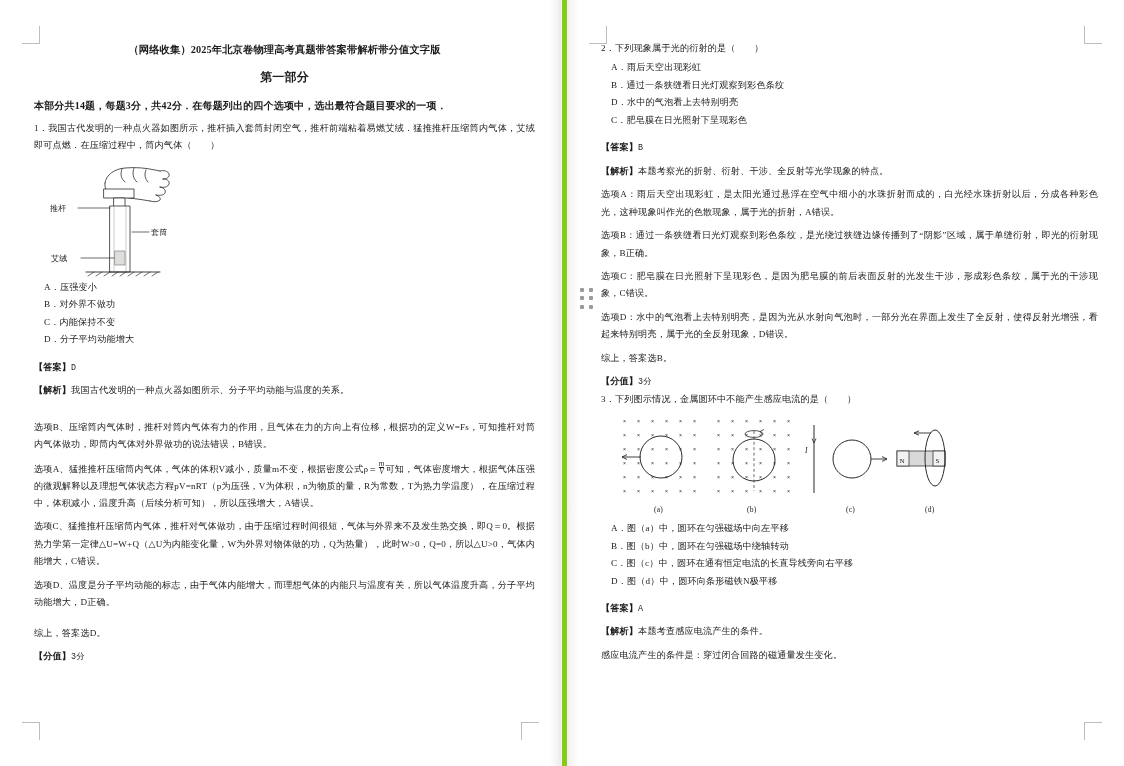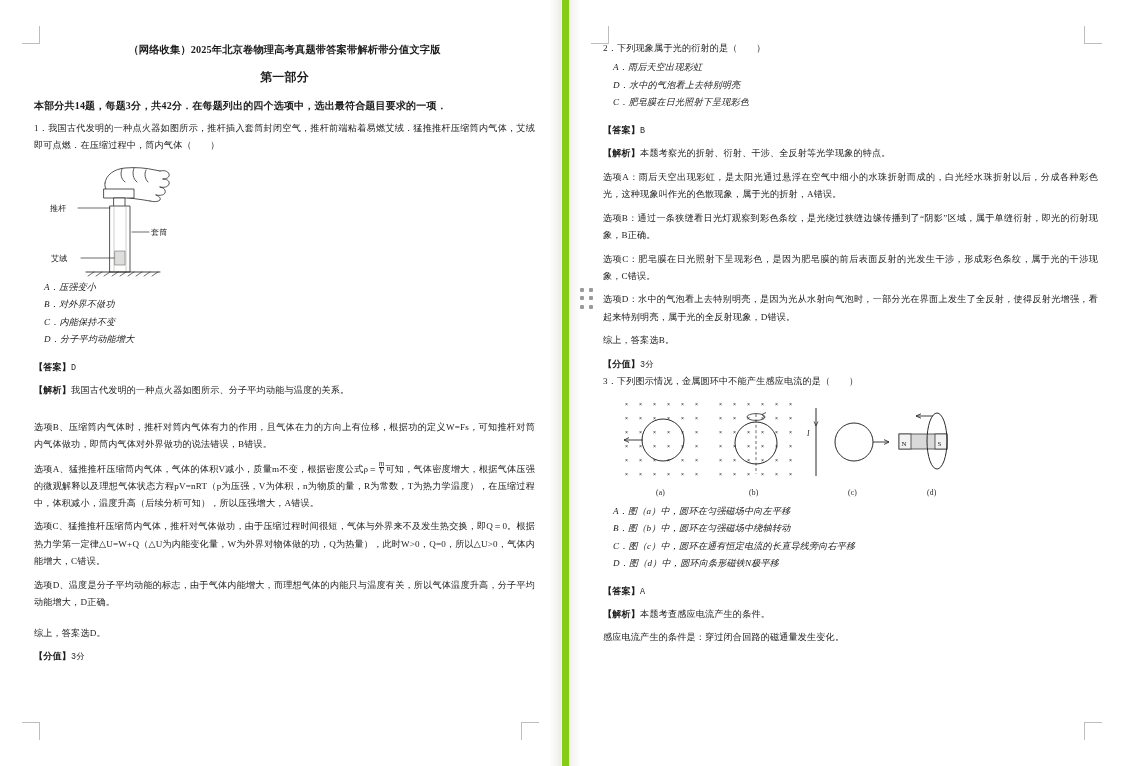--- a/index.html
+++ b/index.html
@@ -24,21 +24,21 @@
   }
   .page {
     position: relative;
     width: 562px;
     height: 766px;
     background: #ffffff;
     box-sizing: border-box;
     overflow: hidden;
   }
   .page.left  { border-right: 1px solid #e6e6e6; }
-  .page.right { border-left: 7px solid #84cc16; box-shadow: -1px 0 0 #f2f2f2; }
+  .page.right { border-left: 5px solid #84cc16; box-shadow: -1px 0 0 #f2f2f2; }
 
   
   .seam {
     position: absolute;
     top: 0; bottom: 0;
     width: 12px;
     pointer-events: none;
   }
   .seam.l { right: 0; background: linear-gradient(to right,#ffffff 0%,#f4f3f1 70%,#eceae7 100%); }
   .seam.r { left: 0;  background: linear-gradient(to left, #ffffff 0%,#f6f5f3 70%,#efedea 100%); }
@@ -80,21 +80,21 @@
     font-weight: bold;
     font-size: 12px;
     margin-bottom: 7px;
   }
   .lead {
     font-weight: bold;
     font-size: 10px;
     margin-bottom: 5px;
   }
   .q-stem   { margin-bottom: 2px; text-align: justify; }
-  .opt      { margin-left: 10px; font-style: italic; }
+  .opt      { margin-left: 10px; }
   .ans      { margin-top: 10px; }
   .para     { text-align: justify; margin-top: 6px; }
   .spacer-s { height: 7px; }
   .spacer-m { height: 13px; }
   .bracket  { font-weight: bold; }
   .latin    { font-family: "Liberation Mono", "DejaVu Sans Mono", monospace; font-size: 8.4px; }
 
   .frac {
     display: inline-block;
     vertical-align: -0.45em;
@@ -258,20 +258,21 @@
       </div>
     <div class="crop br">
         <i class="h"></i>
         <i class="v"></i>
       </div>
 
     <div class="content">
 
       <div class="q-stem">2．下列现象属于光的衍射的是（　　）</div>
       <div class="opt">A．雨后天空出现彩虹</div>
+      <div class="opt">B．通过一条狭缝看日光灯观察到彩色条纹</div>
       <div class="opt">D．水中的气泡看上去特别明亮</div>
       <div class="opt">C．肥皂膜在日光照射下呈现彩色</div>
 
       <div class="ans"><span class="bracket">【答案】</span><span class="latin">B</span></div>
 
       <div class="para"><span class="bracket">【解析】</span><span>本题考察光的折射、衍射、干涉、全反射等光学现象的特点。</span></div>
 
       <div class="para">选项A：雨后天空出现彩虹，是太阳光通过悬浮在空气中细小的水珠折射而成的，白光经水珠折射以后，分成各种彩色光，这种现象叫作光的色散现象，属于光的折射，A错误。</div>
       <div class="para">选项B：通过一条狭缝看日光灯观察到彩色条纹，是光绕过狭缝边缘传播到了“阴影”区域，属于单缝衍射，即光的衍射现象，B正确。</div>
       <div class="para">选项C：肥皂膜在日光照射下呈现彩色，是因为肥皂膜的前后表面反射的光发生干涉，形成彩色条纹，属于光的干涉现象，C错误。</div>

